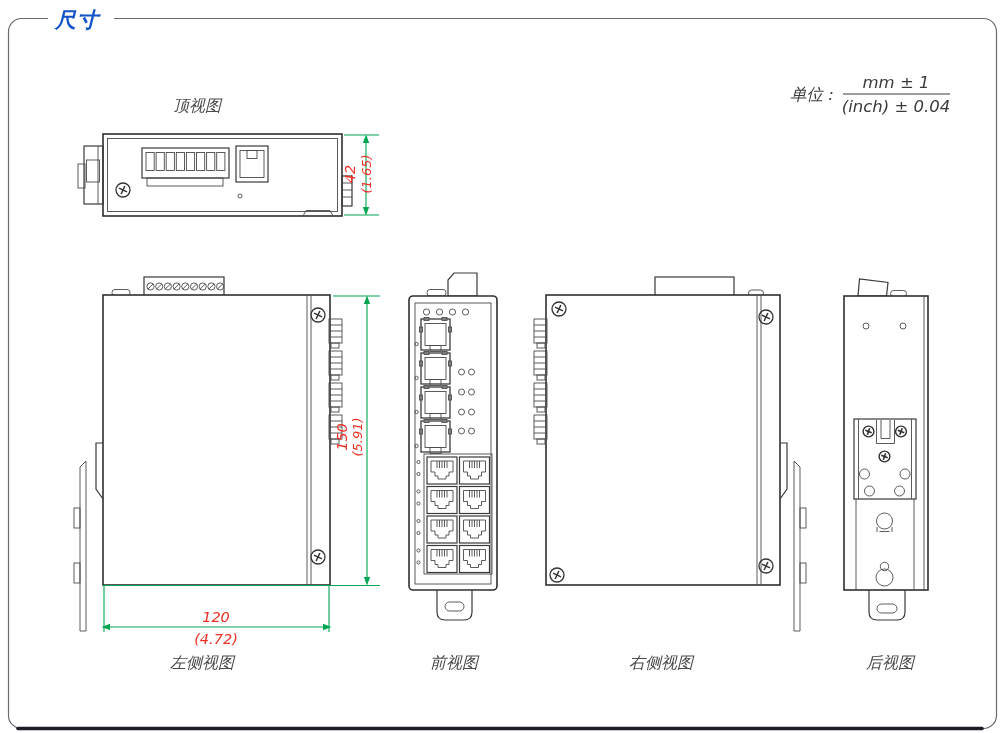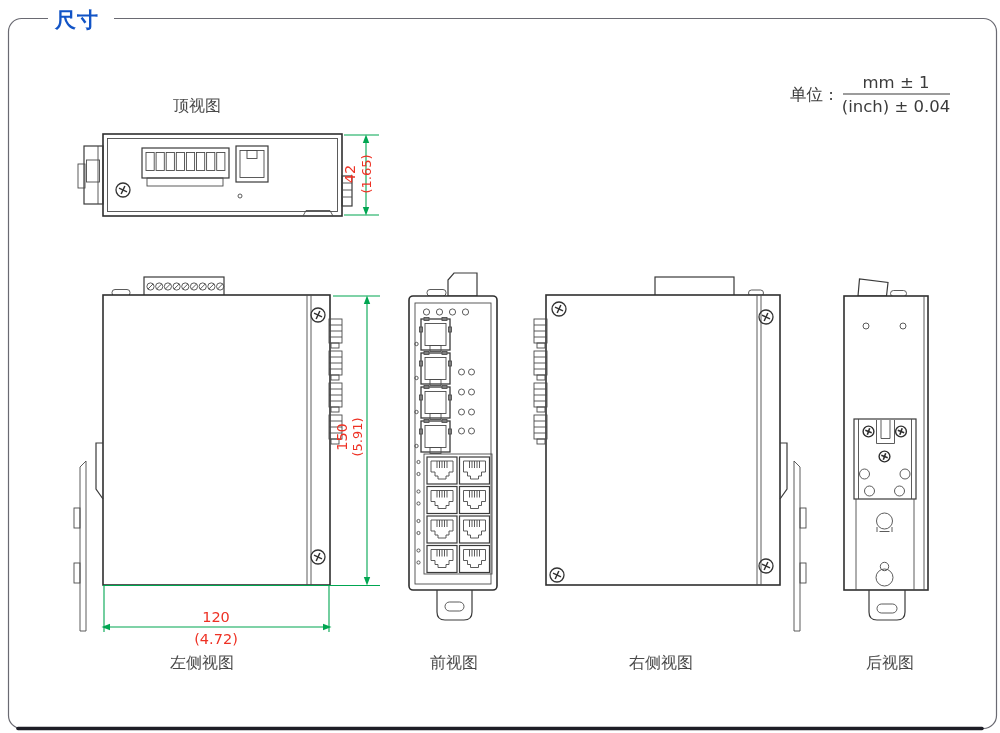--- a/index.html
+++ b/index.html
@@ -1,17 +1,17 @@
 <!DOCTYPE html>
 <html><head>
 <meta charset="utf-8">
 <style>
   html,body{margin:0;padding:0;background:#fff;width:1000px;height:733px;overflow:hidden;
     font-family:"DejaVu Sans","Liberation Sans",sans-serif;}
-  #stage{position:relative;width:1000px;height:733px;}
+  #stage{position:relative;width:1000px;height:733px;font-style:italic;}
   svg{position:absolute;left:0;top:0;}
   
   .o  {fill:#ffffff;stroke:#2f2f2f;stroke-width:1.6;}   
   .m  {fill:none;stroke:#3a3a3a;stroke-width:1.2;}      
   .t  {fill:none;stroke:#4a4a4a;stroke-width:0.9;}      
   .dim{fill:none;stroke:#00A651;stroke-width:1.1;}
   .dimf{fill:#00A651;stroke:none;}
   .frame{fill:none;stroke:#6a6a72;stroke-width:1.2;}
   .frameb{fill:none;stroke:#1d1d26;stroke-width:3.6;stroke-linecap:round;}
   text{font-family:"DejaVu Sans","Liberation Sans",sans-serif;}

